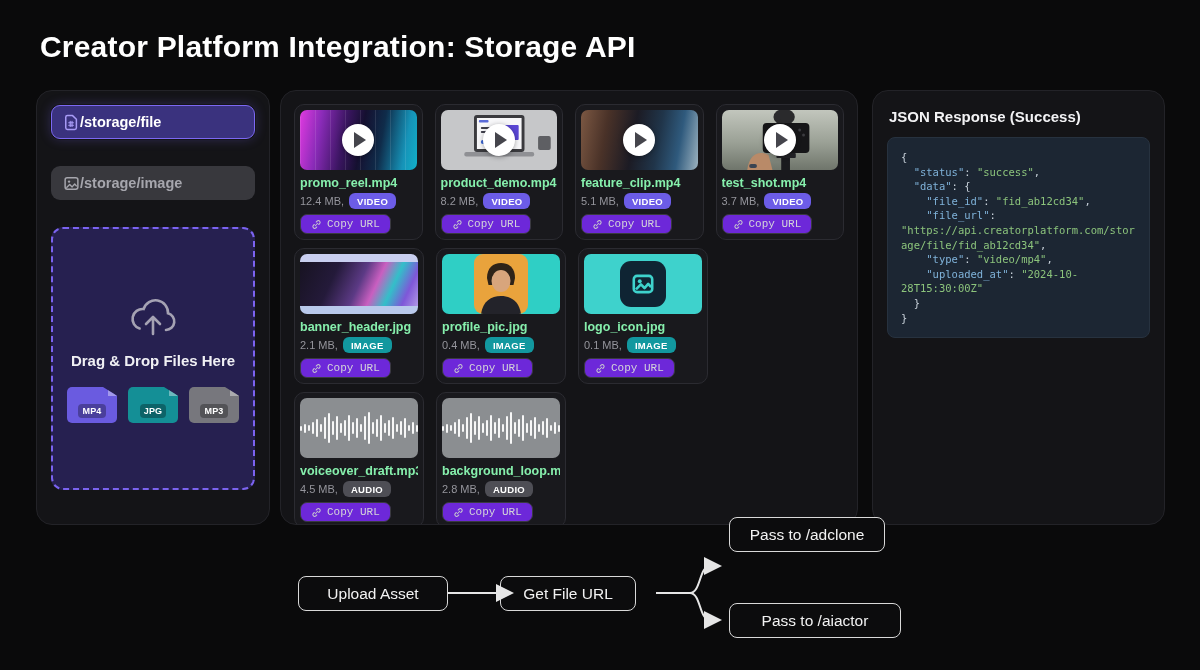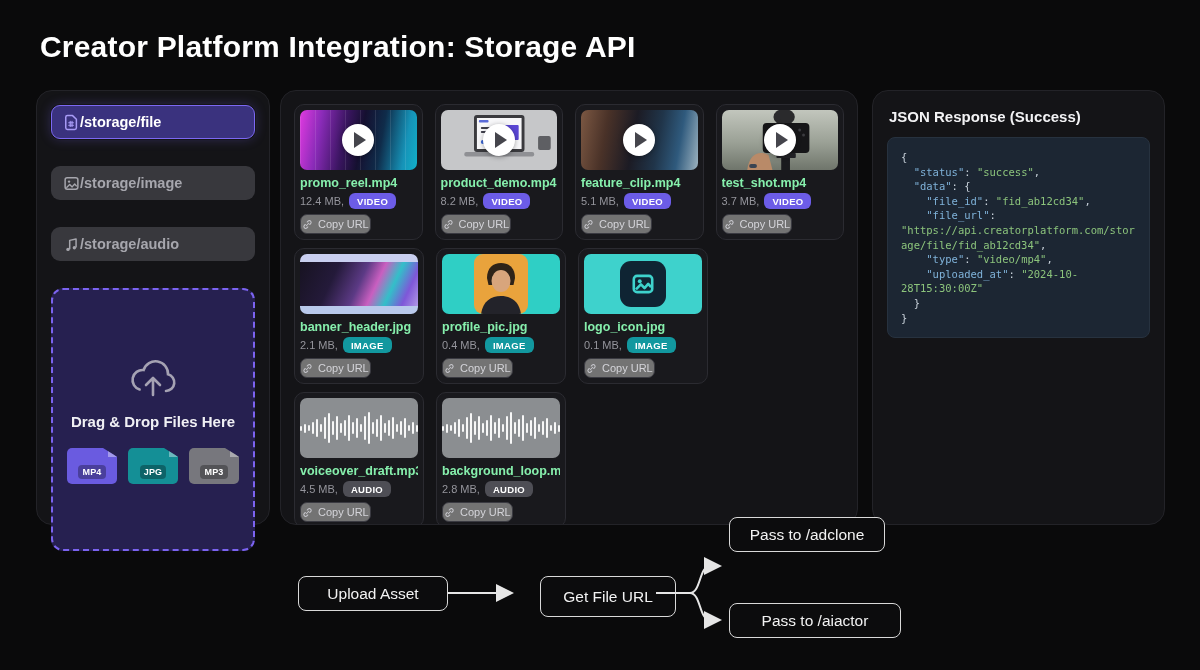--- a/index.html
+++ b/index.html
@@ -46,22 +46,22 @@
     border-radius:50%;box-shadow:0 1px 5px rgba(0,0,0,.35);cursor:pointer;}
   .play::after{content:"";position:absolute;left:12px;top:8px;border-left:12px solid #45454c;
     border-top:8px solid transparent;border-bottom:8px solid transparent;}
   .name{margin-top:6px;font-size:12.5px;font-weight:700;color:#86efac;white-space:nowrap;overflow:hidden;}
   .meta{margin-top:3px;display:flex;align-items:center;gap:5px;}
   .size{font-size:11px;color:#95959c;}
   .badge{font-size:9.5px;font-weight:800;color:#fff;padding:2.5px 8px;border-radius:6px;letter-spacing:.3px;}
   .badge.video{background:#6c5ce7;}
   .badge.image{background:#12989f;}
   .badge.audio{background:#4e4e55;}
-  .copy{margin-top:5px;display:inline-flex;align-items:center;gap:5px;background:#737373;border:1px solid #3a3a41;
-    border-radius:7px;padding:3px 1px;font-size:11px;color:#d4d4d9;font-family:Liberation Sans, sans-serif;cursor:pointer;}
+  .copy{margin-top:5px;display:inline-flex;align-items:center;gap:5px;background:#6d28d9;border:1px solid #3a3a41;
+    border-radius:7px;padding:3px 10px;font-size:11px;color:#d4d4d9;font-family:Liberation Mono, monospace;cursor:pointer;}
 
   
   .t-promo{background:
     repeating-linear-gradient(90deg,rgba(255,255,255,.10) 0 1px,transparent 1px 15px),
     linear-gradient(100deg,#e03ae0 0%,#8a2bb8 18%,#3a1560 38%,#151030 52%,#0f2c4a 68%,#1693b8 88%,#12b0c8 100%);}
   .t-demo{background:#c6c7c9;}
   .t-feature{background:linear-gradient(100deg,#7c5843 0%,#4a3228 22%,#1c1b24 45%,#20354a 65%,#2f5a7d 82%,#9db3c0 100%);}
   .t-test{background:linear-gradient(180deg,#c2c6bd 0%,#9aa095 55%,#6f756b 100%);}
   .t-banner{background:
     linear-gradient(180deg,#c9cff0 0 8px,transparent 8px),
@@ -80,21 +80,21 @@
   .codebox{background:#1c2633;border:1px solid #27323f;border-radius:8px;padding:12px 13px;
     font-family:"DejaVu Sans Mono", monospace;font-size:10.5px;line-height:14.6px;
     white-space:pre;color:#c7d0d9;overflow:hidden;}
   .k{color:#7fb2d9;}
   .v{color:#8cc47c;}
 
   
   .flow-box{position:absolute;background:#0c0c0d;border:1.5px solid #d9d9d9;border-radius:8px;
     display:flex;align-items:center;justify-content:center;font-size:15.5px;color:#f2f2f2;box-sizing:border-box;}
   #fb1{left:298px;top:576px;width:150px;height:35px;}
-  #fb2{left:540px;top:576px;width:136px;height:41px;}
+  #fb2{left:500px;top:576px;width:136px;height:35px;}
   #fb3{left:729px;top:517px;width:156px;height:35px;}
   #fb4{left:729px;top:603px;width:172px;height:35px;}
   #flow-arrows{position:absolute;left:440px;top:540px;width:300px;height:120px;}
 </style>
 </head>
 <body>
 
 <div class="title">Creator Platform Integration: Storage API</div>
 
 <div class="panel" id="sidebar">
@@ -105,28 +105,20 @@
     </svg>
     <span>/storage/file</span>
   </div>
   <div class="endpoint">
     <svg width="17" height="17" viewBox="0 0 16 16">
       <rect x="2" y="2.6" width="12" height="10.8" rx="2" fill="none" stroke="currentColor" stroke-width="1.4"></rect>
       <circle cx="5.7" cy="6.2" r="1.1" fill="currentColor"></circle>
       <path d="M3.2 12l3.1-3.1 2.3 2.3 2.4-2.7 1.9 2.2" fill="none" stroke="currentColor" stroke-width="1.3" stroke-linejoin="round"></path>
     </svg>
     <span>/storage/image</span>
-  </div>
-  <div class="endpoint">
-    <svg width="17" height="17" viewBox="0 0 16 16">
-      <path d="M6.3 12.4V4.1l6-1.3v8.1" fill="none" stroke="currentColor" stroke-width="1.4" stroke-linejoin="round"></path>
-      <circle cx="4.7" cy="12.6" r="1.6" fill="currentColor"></circle>
-      <circle cx="10.7" cy="11.1" r="1.6" fill="currentColor"></circle>
-    </svg>
-    <span>/storage/audio</span>
   </div>
 
   <div class="dropzone">
     <svg width="56" height="46" viewBox="0 0 56 44">
       <path d="M41 35a8.5 8.5 0 0 0 2-16.7A12.5 12.5 0 0 0 18.6 14 10 10 0 0 0 14.6 33.5" fill="none" stroke="#a5a2b3" stroke-width="2.6" stroke-linecap="round"></path>
       <path d="M28 39V22.5M21 29l7-7 7 7" fill="none" stroke="#a5a2b3" stroke-width="2.6" stroke-linecap="round" stroke-linejoin="round"></path>
     </svg>
     <div class="dz-text">Drag &amp; Drop Files Here</div>
     <div class="filetypes">
       <div class="ft ft-mp4">

